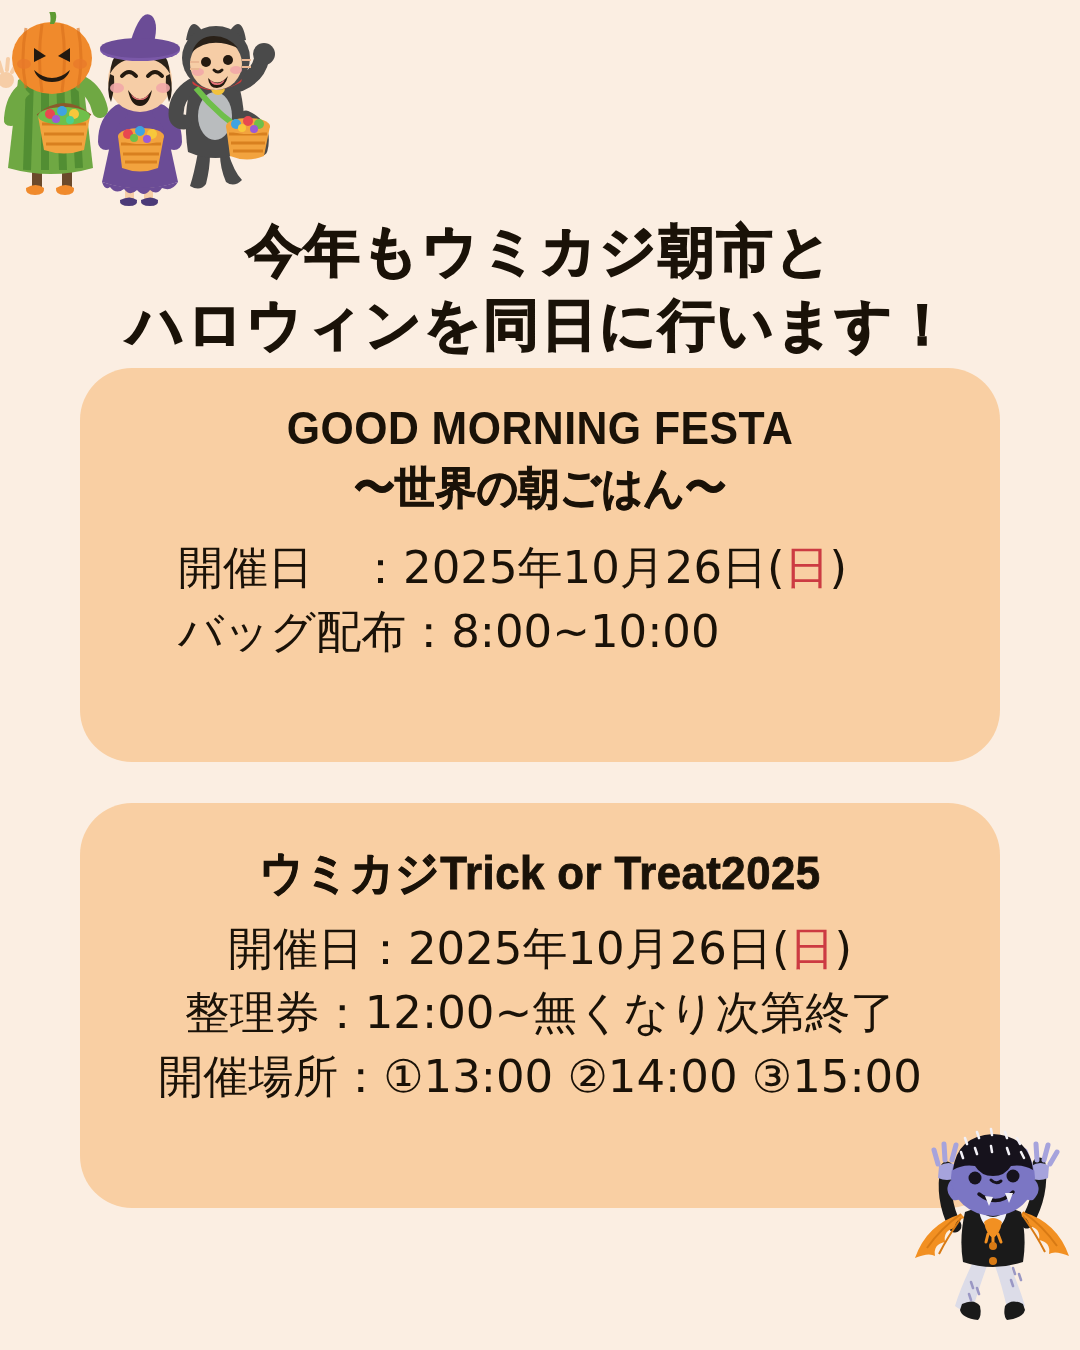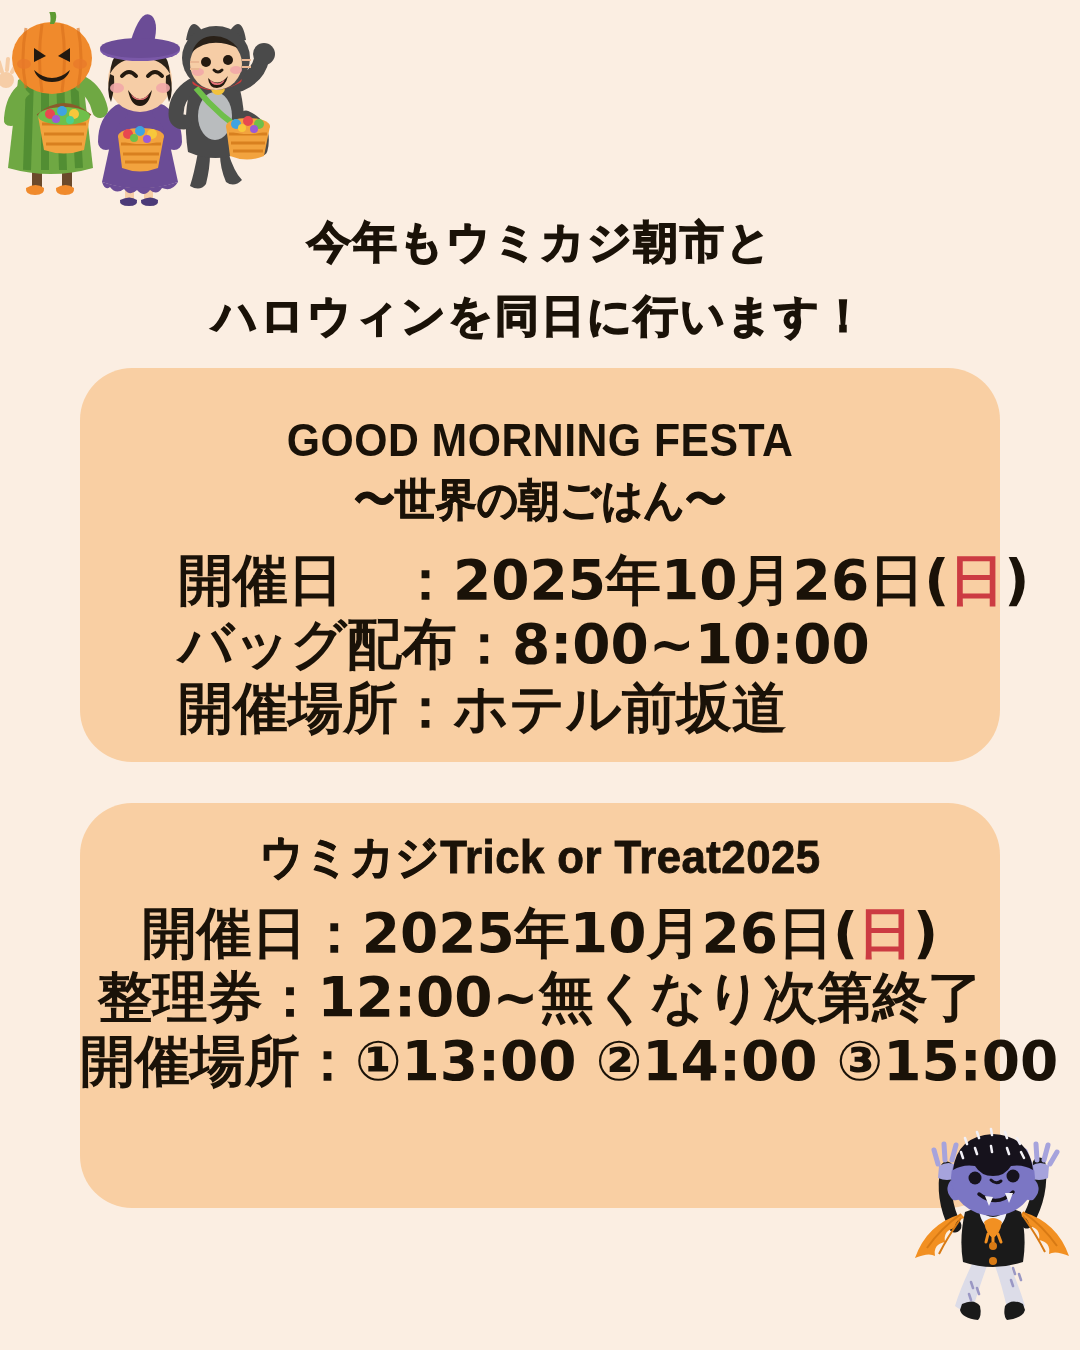--- a/index.html
+++ b/index.html
@@ -37,21 +37,21 @@
   
   .headline {
     position: absolute;
     left: 0;
     top: 176px;
     width: 1080px;
     text-align: center;
     color: #1A1208;
     font-family: "DejaVu Sans", sans-serif;
     font-weight: 700;
-    font-size: 44px;
+    font-size: 56px;
     line-height: 74px;
     letter-spacing: 2px;
     -webkit-text-stroke: 1.6px #1A1208;
   }
   .headline .line {
     display: block;
     white-space: nowrap;
   }
 
   
@@ -70,39 +70,39 @@
     text-align: center;
     color: #1A1208;
     font-family: "Liberation Sans", sans-serif;
     font-weight: 700;
     font-size: 46px;
     line-height: 60px;
     letter-spacing: 0.5px;
     white-space: nowrap;
     transform: scaleX(0.93);
   }
-  #card-festa .card-title-block { padding-top: 42px; }
+  #card-festa .card-title-block { padding-top: 30px; }
   #card-festa .card-title.sub {
     font-family: "DejaVu Sans", sans-serif;
     font-weight: 700;
     font-size: 44px;
     letter-spacing: 0px;
     -webkit-text-stroke: 1px #1A1208;
   }
-  #card-trick .card-title-block { padding-top: 24px; }
+  #card-trick .card-title-block { padding-top: 40px; }
   #card-trick .card-title {
     font-size: 47px;
     -webkit-text-stroke: 0.9px #1A1208;
   }
 
   .card-body {
     color: #1A1208;
     font-family: "DejaVu Sans", sans-serif;
-    font-weight: 700;
-    font-size: 55px;
+    font-weight: 400;
+    font-size: 45px;
     line-height: 64px;
   }
   #card-festa .card-body {
     padding-top: 18px;
     padding-left: 98px;
     text-align: left;
   }
   #card-trick .card-body {
     padding-top: 14px;
     text-align: center;
@@ -259,21 +259,20 @@
   </h1>
 
   <section class="card" id="card-festa">
     <div class="card-title-block">
       <div class="card-title">GOOD MORNING FESTA</div>
       <div class="card-title sub">〜世界の朝ごはん〜</div>
     </div>
     <div class="card-body">
       <span class="row"><span class="label-pad">開催日　：</span><span>2025年10月26日(</span><span class="red-day">日</span><span>)</span></span>
       <span class="row"><span class="label-pad">バッグ配布：</span><span>8:00~10:00</span></span>
-      <span class="row"><span class="label-pad">開催場所：</span><span>ホテル前坂道</span></span>
     </div>
   </section>
 
   <section class="card" id="card-trick">
     <div class="card-title-block">
       <div class="card-title">ウミカジTrick or Treat2025</div>
     </div>
     <div class="card-body">
       <span class="row"><span>開催日：</span><span>2025年10月26日(</span><span class="red-day">日</span><span>)</span></span>
       <span class="row"><span>整理券：</span><span>12:00~無くなり次第終了</span></span>

